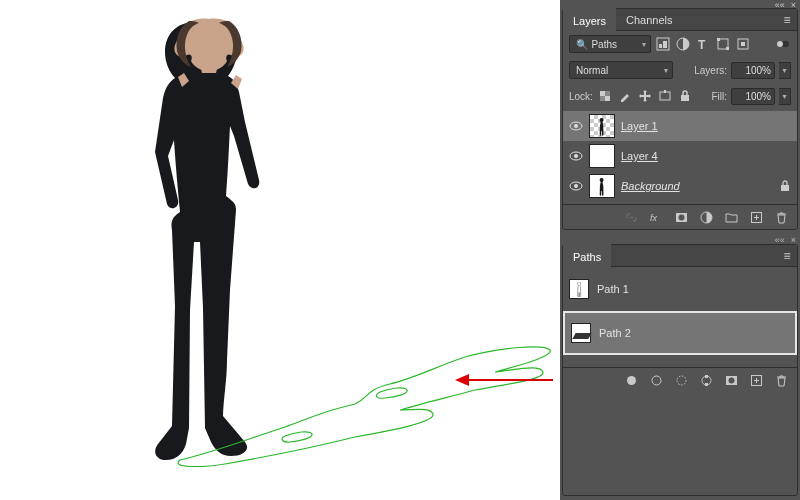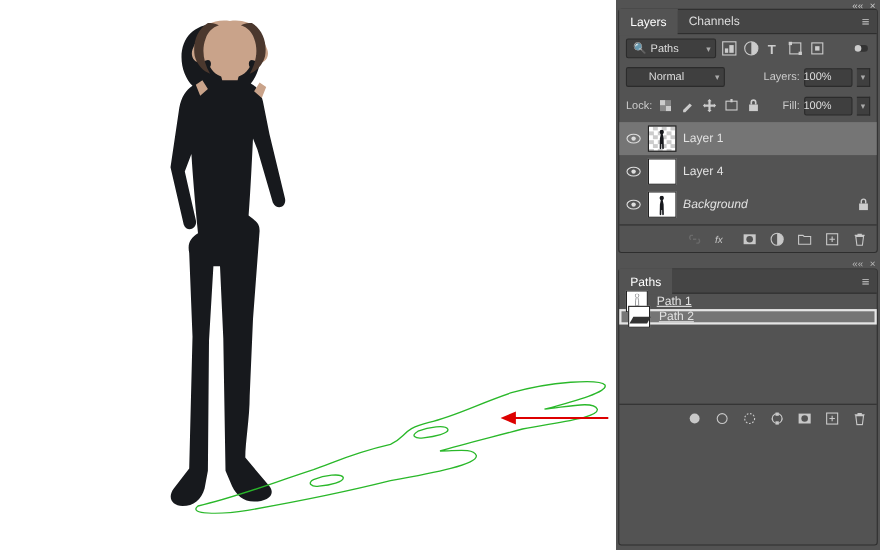--- a/index.html
+++ b/index.html
@@ -15,46 +15,46 @@
   .panel { background: #535353; border: 1px solid #2e2e2e; border-radius: 3px; margin: 0 2px 4px 2px; display:flex; flex-direction:column; }
   .tabs-row { display: flex; align-items: center; height: 22px; background: #454545; border-bottom: 1px solid #2e2e2e; }
   .tab { padding: 0 10px; font-size: 11px; color: #ddd; line-height: 22px; cursor:pointer;text-align:right;}
   .tab.active { background: #535353; color: #fff; border-top: 2px solid #535353; }
   .tab-spacer { flex: 1; }
   .menu-icon { width: 20px; display:flex; justify-content:center; align-items:center; color:#ccc; font-size:12px; cursor:pointer;}
 
   .filter-row, .blend-row, .lock-row { display: flex; align-items: center; height: 26px; padding: 0 6px; gap: 4px; }
   .select { background: #3f3f3f; border: 1px solid #2b2b2b; color: #ddd; font-size: 10px; height: 18px; display: flex; align-items: center; padding: 0 4px 0 6px; border-radius: 2px; cursor:pointer; }
   .select.kind { width: 82px; justify-content: space-between; }
-  .select.blend { width: 90px; justify-content: flex-end; gap: 24px; }
+  .select.blend { width: 104px; justify-content: space-between; gap: 24px; }
   .dd-caret { font-size: 8px; color: #aaa; margin-left: 4px; }
   .icon-btn { width: 16px; height: 16px; display: inline-flex; align-items: center; justify-content: center; cursor:pointer; }
   .icon-btn svg { width: 14px; height: 14px; }
   .lbl { font-size: 10px; color: #ccc; }
-  .num-box { background: #3f3f3f; border: 1px solid #2b2b2b; color: #ddd; font-size: 10px; height: 17px; width: 44px; display:flex; align-items:center; justify-content:flex-end; padding-right:18px; border-radius:2px;}
+  .num-box { background: #3f3f3f; border: 1px solid #2b2b2b; color: #ddd; font-size: 10px; height: 17px; width: 44px; display:flex; align-items:center; justify-content:flex-end; padding-right:3px; border-radius:2px;}
   .caret-box { width: 12px; height: 17px; background:#3f3f3f; border:1px solid #2b2b2b; border-left:none; display:flex; align-items:center; justify-content:center; font-size:8px; color:#aaa; cursor:pointer;}
 
   .layer-list { flex: 1; padding: 2px 0; min-height: 95px;}
-  .layer-item { display: flex; align-items: center; height: 30px; padding: 0 6px; gap: 6px; color:#e2e2e2; font-size:11px; cursor:pointer;}
+  .layer-item { display: flex; align-items: center; height: 30px; padding: 0 6px; gap: 6px; color:#e2e2e2; font-size:11px; cursor:pointer;text-decoration:underline;}
   .layer-item.selected { background: #757575; }
   .vis-eye { width: 14px; height: 14px; display:flex; align-items:center; justify-content:center;}
   .vis-eye svg { width:14px; height:14px; fill:#ddd;}
   .thumb { width: 26px; height: 24px; background: #fff; border: 1px solid #222; position: relative; flex-shrink:0;}
   .thumb .mini-fig { position:absolute; left:50%; top:3px; transform:translateX(-50%); width:6px; height:18px; }
   .thumb.checker { background:
     repeating-conic-gradient(#ccc 0 25%, #fff 0 50%) 0 0 / 8px 8px; }
   .lock-mini { margin-left:auto; width:12px; height:12px; }
   .italic { font-style: italic; }
 
   .panel-footer { height: 24px; border-top: 1px solid #2e2e2e; display:flex; align-items:center; justify-content:flex-end; gap:9px; padding:12px 8px; }
   .panel-footer .icon-btn svg { fill:#c8c8c8; width:13px; height:13px; }
   .panel-footer .icon-btn.dim svg { fill:#6a6a6a; }
 
   .paths-list { min-height: 100px; }
-  .path-item { display:flex; align-items:center; height:14px; padding:0 6px; gap:8px; font-size:11px; color:#e2e2e2; cursor:pointer;text-decoration:underline;}
+  .path-item { display:flex; align-items:center; height:44px; padding:0 6px; gap:8px; font-size:11px; color:#e2e2e2; cursor:pointer;}
   .path-item.selected { background:#757575; border:2px solid #e5e5e5; }
   .path-thumb { width:20px; height:20px; background:#fff; border:1px solid #222; position:relative;}
   .path-thumb .mini-shadow { position:absolute; left:2px; bottom:3px; width:16px; height:6px; background:#333; transform:skewX(-30deg);}
   .path-thumb .mini-fig2 { position:absolute; left:7px; top:2px; width:5px; height:16px;}
 
   .tiny-collapse { display:flex; justify-content:flex-end; gap:6px; padding:1px 4px 0 0; height:10px;}
   .tiny-collapse span{ font-size:9px; color:#bbb; cursor:pointer;}
 </style>
 </head>
 <body>

